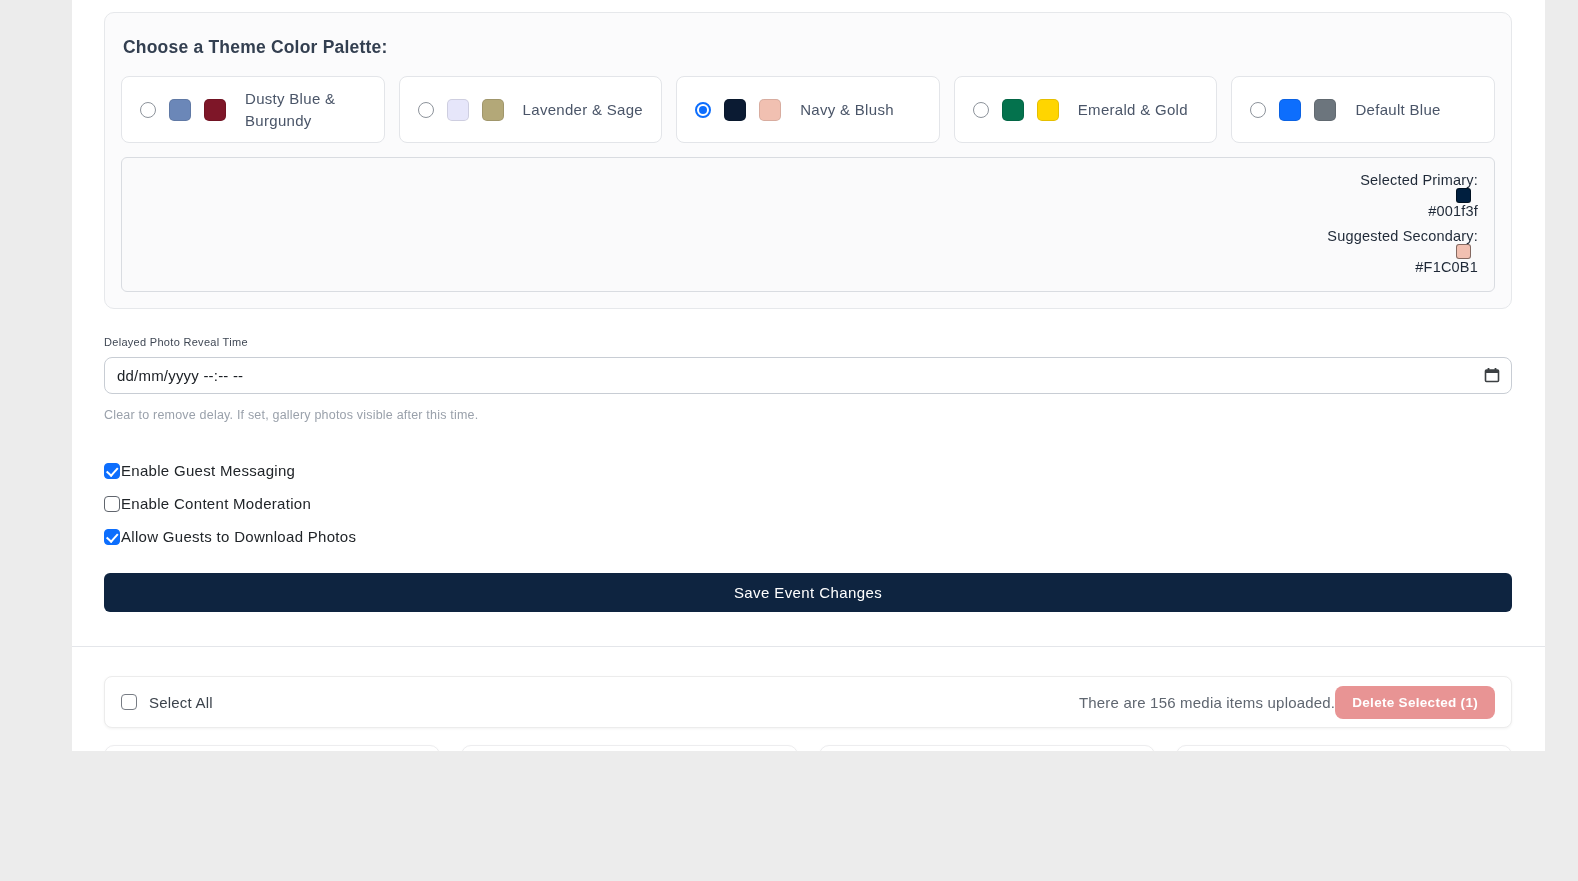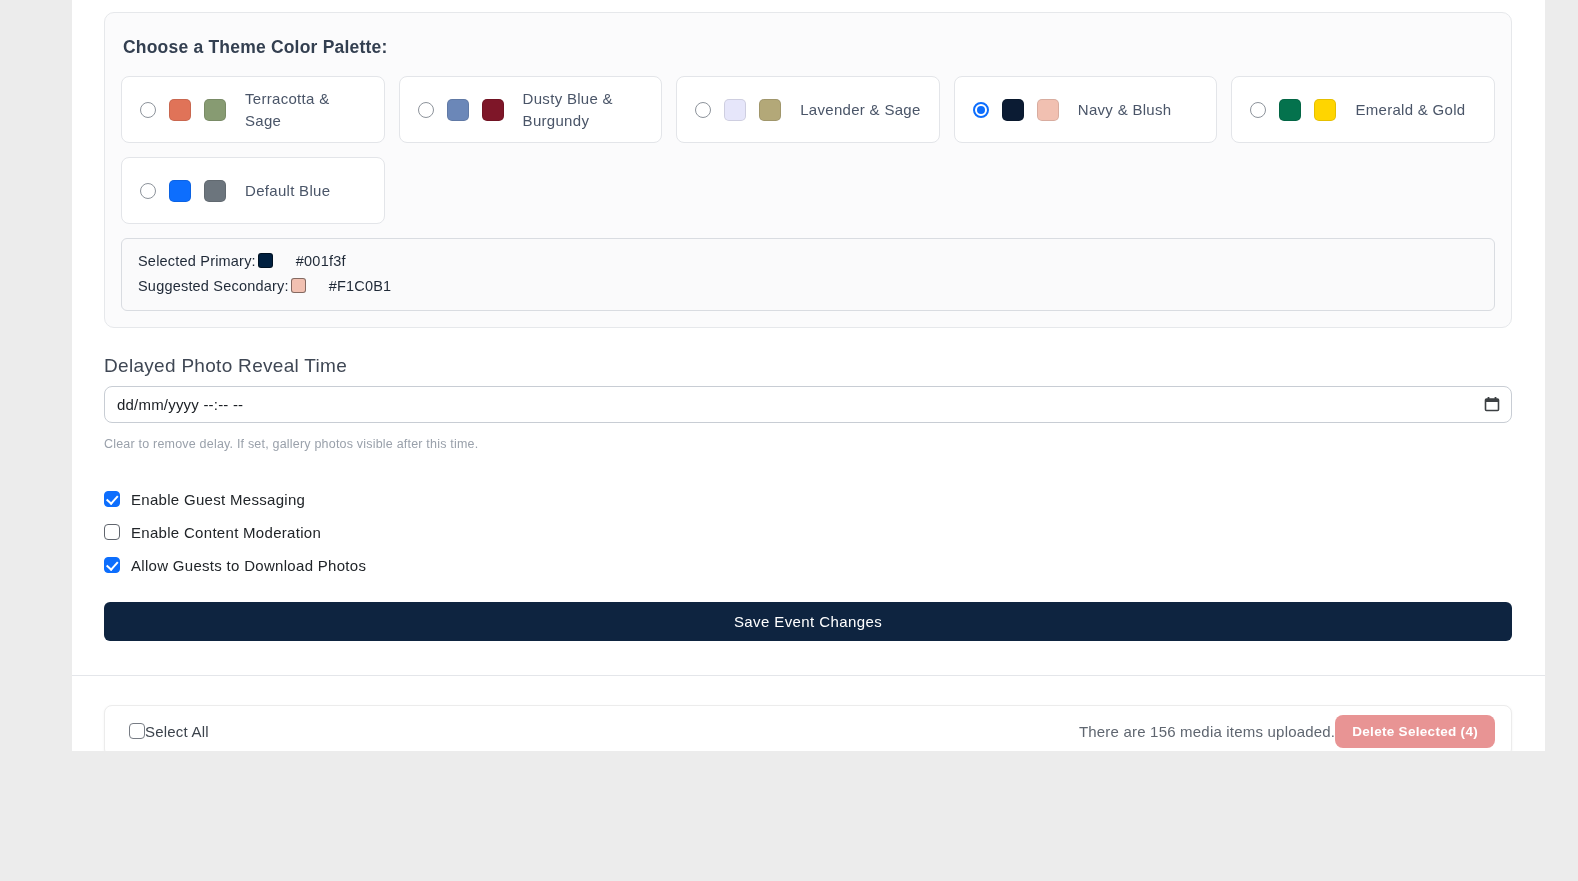--- a/index.html
+++ b/index.html
@@ -16,38 +16,38 @@
                     display:flex; align-items:center; gap:13px; padding:10px 18px; cursor:pointer; }
   .radio { width:16px; height:16px; min-width:16px; border:1.5px solid #8d939b; border-radius:50%;
            background:#fff; position:relative; }
   .radio.on { border:2px solid #0d6efd; }
   .radio.on::after { content:""; position:absolute; inset:2px; border-radius:50%; background:#0d6efd; }
   .swatch { width:22px; height:22px; min-width:22px; border-radius:5px; border:1px solid rgba(0,0,0,.10); }
   .palette-label { font-size:15px; color:#4a5568; letter-spacing:.3px; line-height:1.45; margin-left:6px; }
 
   .selected-info { margin-top:14px; border:1px solid #d9dce1; background:#fafafb; border-radius:6px;
                    padding:14px 16px 16px; }
-  .info-line { display:flex; align-items:flex-start; font-size:14.5px; color:#1f2937; letter-spacing:.2px; }
+  .info-line { display:flex; align-items:flex-end; font-size:14.5px; color:#1f2937; letter-spacing:.2px;flex-direction:column; }
   .info-line + .info-line { margin-top:9px; }
   .mini-swatch { display:inline-block; width:15px; height:15px; border-radius:3px;
                  border:1px solid rgba(0,0,0,.45); margin:0 7px 0 2px; }
   .info-hex { color:#1f2937;margin-left:16px; }
 
   
-  .field-label { margin-top:27px; font-size:19px; color:#3f4754; letter-spacing:.3px; }
+  .field-label { margin-top:27px; font-size:11px; color:#3f4754; letter-spacing:.3px; }
   .datetime-wrap { position:relative; margin-top:9px; }
   .datetime-input { width:100%; height:37px; border:1px solid #c8cdd4; border-radius:8px;
                     padding:0 34px 0 12px; font-size:15px; color:#1b1f24; background:#fff;
                     font-family:"Liberation Sans", sans-serif; letter-spacing:.2px; }
   .cal-icon { position:absolute; right:12px; top:10px; width:16px; height:16px; }
   .helper { margin-top:14px; font-size:12.5px; color:#9aa1ab; letter-spacing:.2px; }
 
   
   .toggles { margin-top:40px; }
-  .toggle-row { display:flex; align-items:flex-start; gap:11px; cursor:pointer; }
+  .toggle-row { display:flex; align-items:flex-end; gap:1px; cursor:pointer; }
   .toggle-row + .toggle-row { margin-top:16px; }
   .cb { width:16px; height:16px; min-width:16px; border:1.6px solid #60656d; border-radius:4px;
         background:#fff; position:relative; }
   .cb.on { background:#0d6efd; border-color:#0d6efd; }
   .cb.on::after { content:""; position:absolute; left:4.2px; top:1.4px; width:4.5px; height:8.5px;
                   border:solid #fff; border-width:0 2.1px 2.1px 0; transform:rotate(42deg); }
   .toggle-label { font-size:15px; color:#212529; letter-spacing:.3px; }
 
   
   .save-btn { margin-top:28px; width:100%; height:39px; background:#0e2440; color:#ffffff;
@@ -55,21 +55,21 @@
               font-family:"Liberation Sans", sans-serif; cursor:pointer; }
 
   .divider { margin-top:34px; border:none; border-top:1px solid #e4e6ea; margin-left:-32px; margin-right:-33px; }
 
   
   .media-heading { margin-top:33px; font-family:"Liberation Serif", serif; font-weight:bold;
                    font-size:30px; color:#17202e; letter-spacing:.2px; }
   .select-bar { margin-top:29px; border:1px solid #ececec; border-radius:8px; background:#fff;
                 box-shadow:0 1px 3px rgba(0,0,0,.05); height:52px; display:flex; align-items:center;
                 padding:0 16px; }
-  .select-all { display:flex; cursor:pointer;margin-left:8px; }
+  .select-all { display:flex; gap:12px; cursor:pointer; }
   .cb-plain { width:16px; height:16px; border:1.6px solid #777c84; border-radius:4px; background:#fff; }
   .select-all-label { font-size:15px; color:#3c434c; letter-spacing:.2px; }
   .count-text { flex:1; text-align:right; font-size:15px; color:#5f6670; letter-spacing:.2px; }
   .delete-btn { background:#e89494; color:#fff; font-weight:bold; font-size:13.5px; letter-spacing:.3px;
                 border:none; border-radius:8px; padding:9px 17px; cursor:not-allowed;
                 font-family:"Liberation Sans", sans-serif; }
 
   .media-grid { margin-top:17px; display:grid; grid-template-columns:repeat(4,1fr); gap:21px; }
   .media-card { background:#fff; border:1px solid #ededef; border-radius:10px; box-shadow:0 1px 3px rgba(0,0,0,.04);
                 padding:16px; display:flex; align-items:flex-start; gap:14px; height:200px; }
@@ -94,26 +94,20 @@
 
 <div class="page">
   <div class="content">
 
     
     <div class="palette-panel">
       <div class="palette-heading">Choose a Theme Color Palette:</div>
 
       <div class="palette-grid">
 
-        <div class="palette-option">
-          <span class="radio"></span>
-          <span class="swatch" style="background-color: rgb(224, 115, 88);"></span>
-          <span class="swatch" style="background-color: rgb(135, 155, 114);"></span>
-          <span class="palette-label">Terracotta &amp; Sage</span>
-        </div>
 
         <div class="palette-option">
           <span class="radio"></span>
           <span class="swatch" style="background-color: rgb(107, 135, 184);"></span>
           <span class="swatch" style="background-color: rgb(126, 22, 40);"></span>
           <span class="palette-label">Dusty Blue &amp; Burgundy</span>
         </div>
 
         <div class="palette-option">
           <span class="radio"></span>
@@ -192,21 +186,21 @@
     <hr class="divider">
 
     
 
     <div class="select-bar">
       <div class="select-all">
         <span class="cb-plain"></span>
         <span class="select-all-label">Select All</span>
       </div>
       <div class="count-text">There are 156 media items uploaded.</div>
-      <button class="delete-btn">Delete Selected (4)</button>
+      <button class="delete-btn">Delete Selected (1)</button>
     </div>
 
     <div class="media-grid">
       <div class="media-card">
         <span class="cb-plain"></span>
         <div class="media-photo photo-1"></div>
       </div>
       <div class="media-card">
         <span class="cb-plain"></span>
         <div class="media-photo photo-2"></div>

